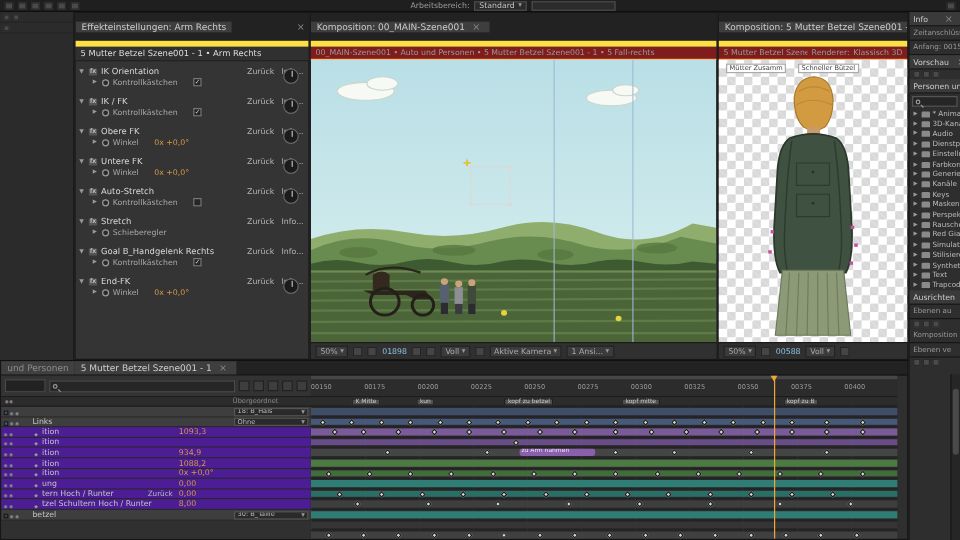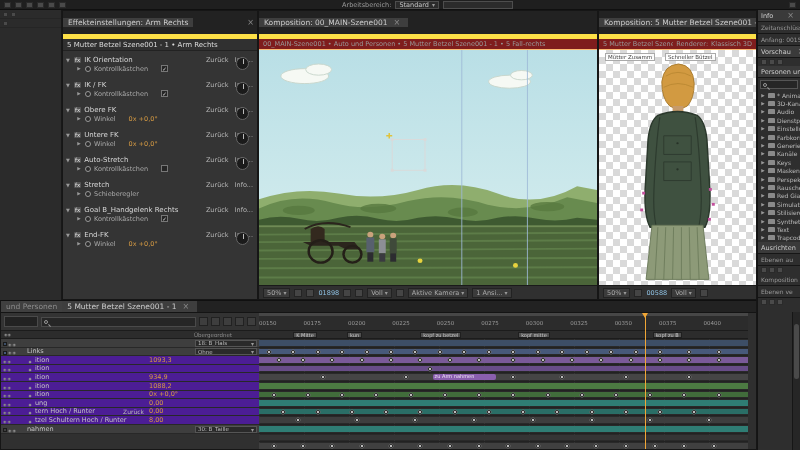--- a/index.html
+++ b/index.html
@@ -700,21 +700,21 @@
           <span class="tl-label">tzel Schultern Hoch / Runter</span>
           <span class="tl-value">8,00</span>
           <span class="tl-parent"></span>
         </div>
         <div class="tl-row layer">
           <span class="tl-icons">
             <span class="swatch" style="background: rgb(64, 64, 64);"></span>
             <span class="dot">◉</span>
             <span class="dot">◉</span>
           </span>
-          <span class="tl-label">nahmen</span>
+          <span class="tl-label">betzel</span>
           <span class="tl-value"></span>
           <span class="tl-parent">
             <span class="parent-box">30: B_Taille<span class="caret">▾</span></span>
           </span>
         </div>
       </div>
     <div id="tl-right">
       <div id="tl-ruler">
           <span class="rlab" style="left: 0%;">00150</span>
           <span class="rlab" style="left: 9.09091%;">00175</span>

